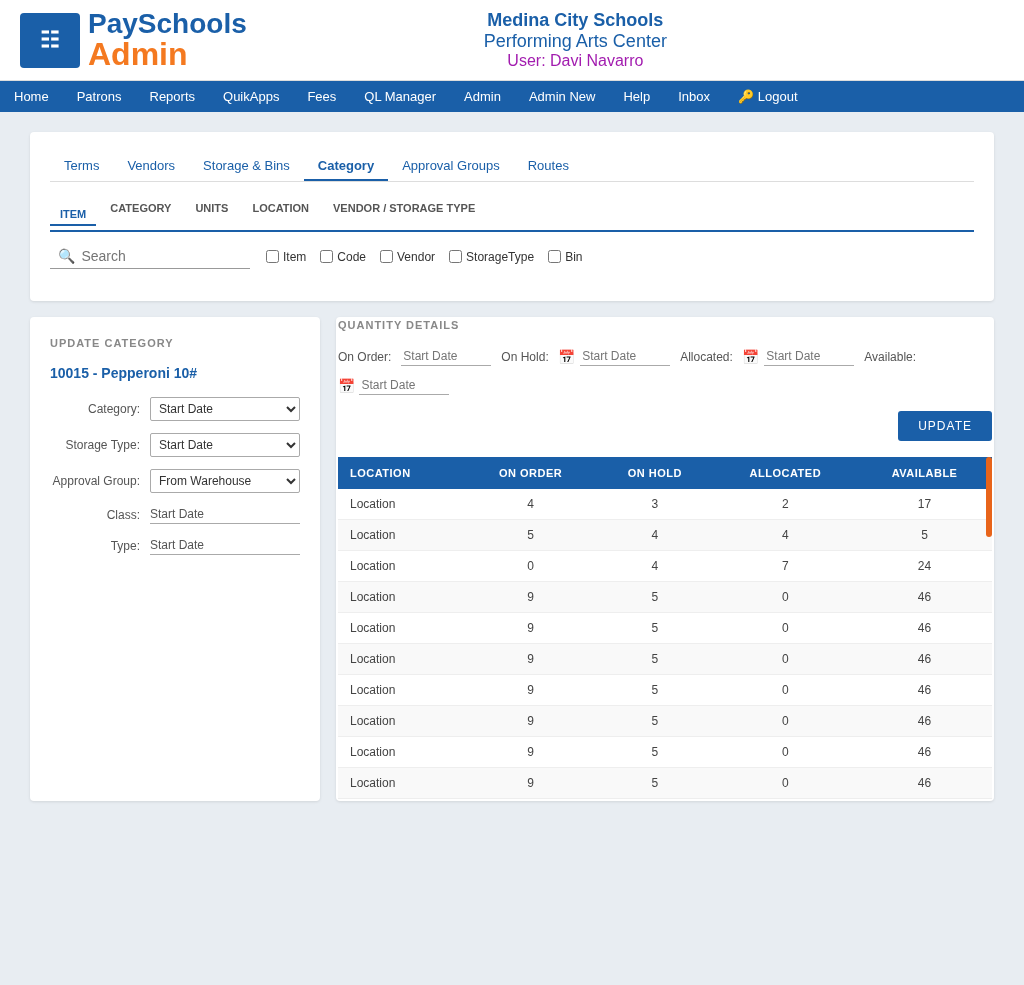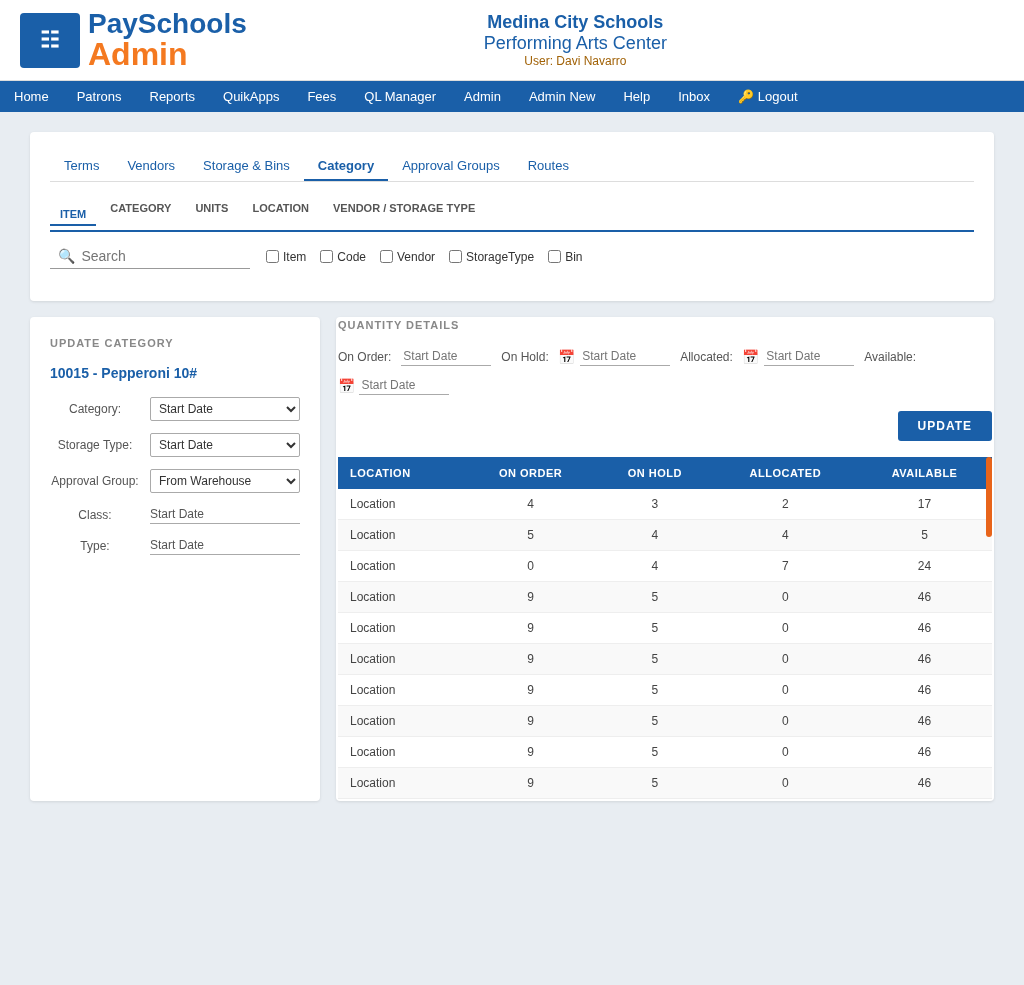--- a/index.html
+++ b/index.html
@@ -10,21 +10,21 @@
     .logo-area { display: flex; align-items: center; gap: 8px; }
     .logo-box { width: 60px; height: 55px; background: #1a5fa8; border-radius: 4px; display: flex; align-items: center; justify-content: center; }
     .logo-icon { color: #fff; font-size: 22px; font-weight: bold; }
     .logo-text { font-size: 28px; font-weight: bold; }
     .logo-pay { color: #1a5fa8; }
     .logo-schools { color: #1a5fa8; }
     .logo-admin { color: #f47920; }
     .school-info { text-align: center; }
     .school-name { font-size: 18px; font-weight: bold; color: #1a5fa8; }
     .school-sub { font-size: 18px; color: #1a5fa8; }
-    .school-user { font-size: 12px; color: #a16207; }
+    .school-user { font-size: 16px; color: #a21caf; }
     .header-right { width: 100px; }
 
     
     .nav { background: #1a5fa8; display: flex; align-items: center; }
     .nav a { color: #fff; text-decoration: none; padding: 8px 14px; font-size: 13px; display: block; }
 
     
     .main-content { padding: 20px 30px; }
 
     
@@ -53,37 +53,37 @@
     .checkbox-item input { cursor: pointer; }
 
     
     .two-col { display: flex; gap: 16px; }
 
     
     .update-panel { background: #fff; border-radius: 4px; padding: 20px; width: 290px; flex-shrink: 0; box-shadow: 0 1px 3px rgba(0,0,0,0.1); }
     .panel-title { font-size: 11px; font-weight: bold; color: #888; letter-spacing: 1px; margin-bottom: 16px; }
     .item-name { color: #1a5fa8; font-size: 14px; font-weight: bold; margin-bottom: 16px; }
     .form-row { display: flex; align-items: center; margin-bottom: 12px; }
-    .form-label { font-size: 12px; color: #555; width: 100px; text-align: center; padding-right: 10px; flex-shrink: 0; }
+    .form-label { font-size: 12px; color: #555; width: 100px; text-align: right; padding-right: 10px; flex-shrink: 0; }
     .form-control { flex: 1; }
     .form-input { width: 100%; border: none; border-bottom: 1px solid #aaa; outline: none; font-size: 12px; padding: 2px 0; background: transparent; color: #555; }
     .form-select { width: 100%; border: 1px solid #aaa; border-radius: 2px; font-size: 12px; padding: 3px 4px; background: #fff; color: #333; outline: none; }
     .btn-group { display: flex; gap: 8px; margin-top: 20px; }
     .btn-prev { background: #555; color: #fff; border: none; padding: 8px 18px; font-size: 12px; font-weight: bold; border-radius: 3px; cursor: pointer; letter-spacing: 1px; flex: 1; }
     .btn-next { background: #1a5fa8; color: #fff; border: none; padding: 8px 18px; font-size: 12px; font-weight: bold; border-radius: 3px; cursor: pointer; letter-spacing: 1px; flex: 1; }
 
     
     .quantity-panel { background: #fff; border-radius: 4px; padding: 2px; flex: 1; box-shadow: 0 1px 3px rgba(0,0,0,0.1); }
     .qty-section-title { font-size: 11px; font-weight: bold; color: #888; letter-spacing: 1px; margin-bottom: 16px; }
     .qty-inputs { display: flex; align-items: center; gap: 10px; margin-bottom: 16px; flex-wrap: wrap; }
     .qty-label { font-size: 12px; color: #555; }
     .qty-field { display: flex; align-items: center; gap: 4px; }
     .qty-field input { border: none; border-bottom: 1px solid #aaa; outline: none; font-size: 12px; width: 90px; padding: 2px; color: #555; }
     .cal-icon { font-size: 14px; color: #555; }
-    .update-btn { background: #1a5fa8; color: #fff; border: none; padding: 8px 20px; font-size: 12px; font-weight: bold; border-radius: 3px; cursor: pointer; letter-spacing: 1px; display: block; margin-left: auto; margin-bottom: 16px; }
+    .update-btn { background: #1a5fa8; color: #fff; border: none; padding: 8px 20px; font-size: 12px; font-weight: normal; border-radius: 3px; cursor: pointer; letter-spacing: 1px; display: block; margin-left: auto; margin-bottom: 16px; }
 
     
     .data-table { width: 100%; border-collapse: collapse; }
     .data-table thead tr { background: #1a5fa8; }
     .data-table thead th { color: #fff; font-size: 11px; font-weight: bold; padding: 10px 12px; text-align: left; letter-spacing: 0.5px; }
     .data-table thead th:not(:first-child) { text-align: center; }
     .data-table tbody tr { border-bottom: 1px solid #eee; }
     .data-table tbody tr:nth-child(even) { background: #f9f9f9; }
     .data-table tbody td { padding: 8px 12px; font-size: 12px; color: #444; }
     .data-table tbody td:not(:first-child) { text-align: center; }

